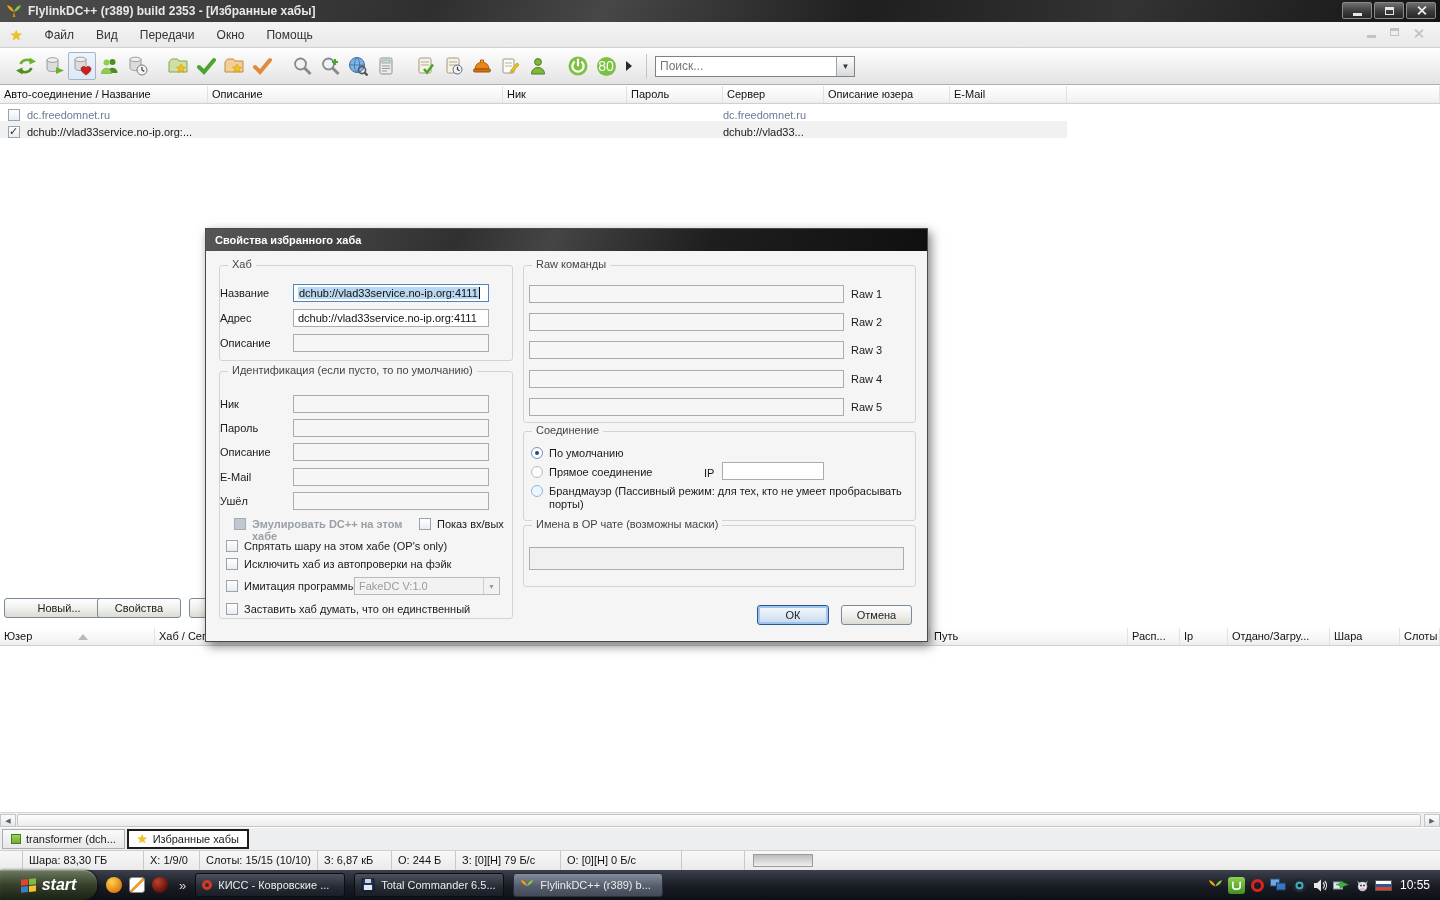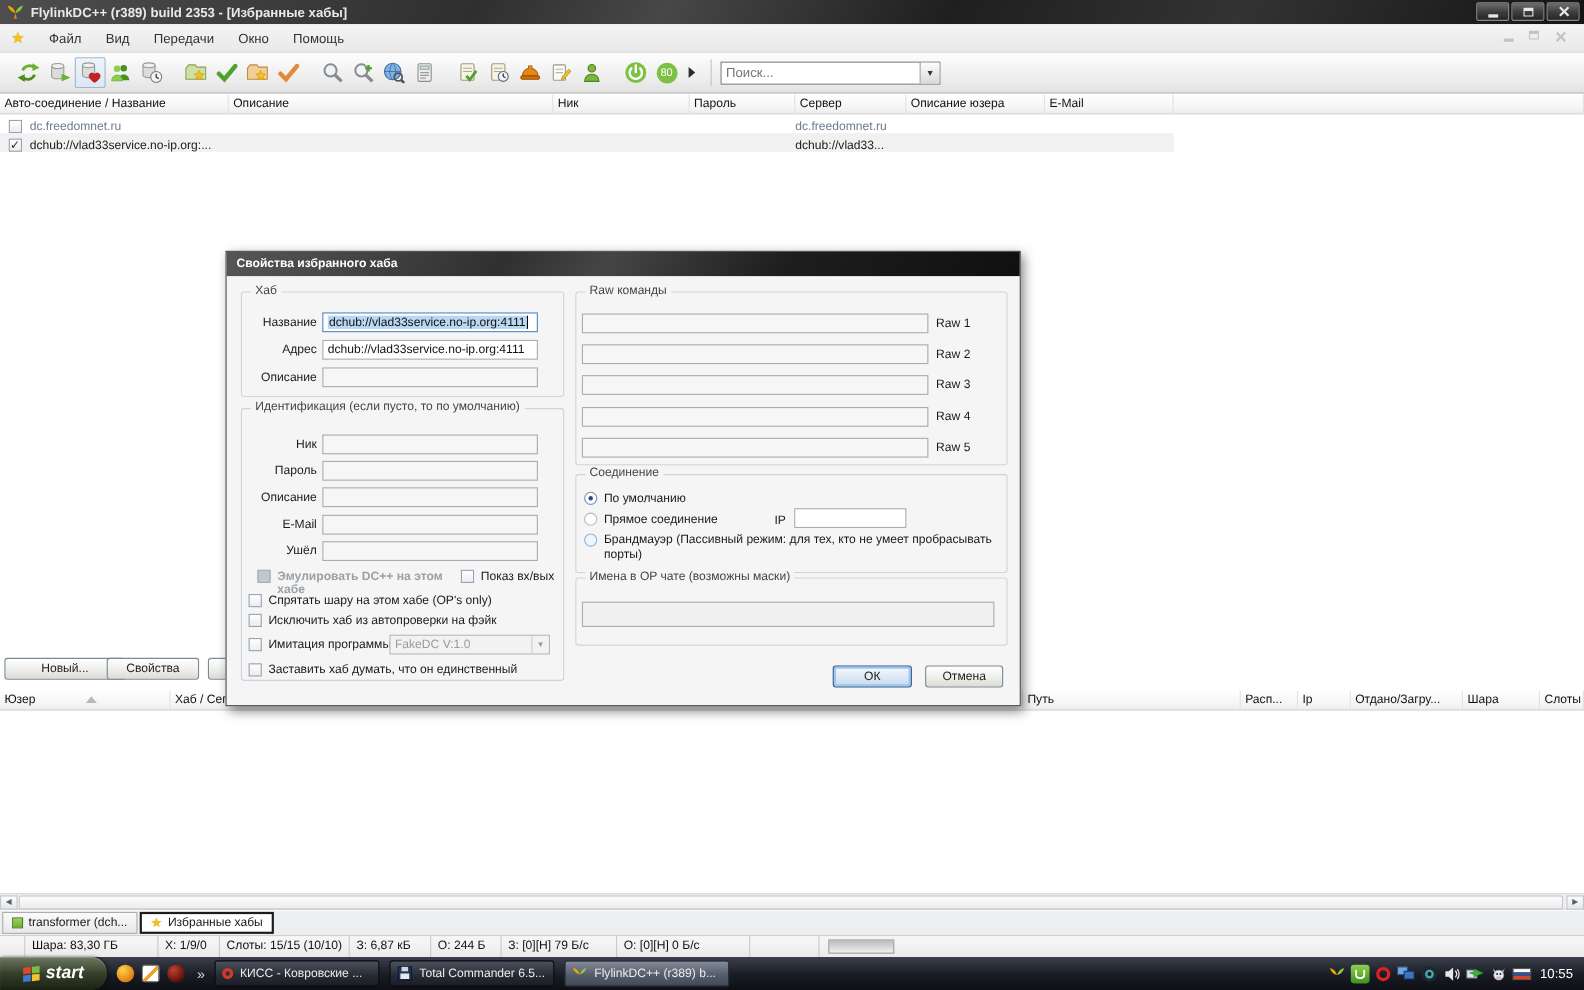--- a/index.html
+++ b/index.html
@@ -102,21 +102,21 @@
   .flag-ru i { flex:1; } .flag-ru i:nth-child(1){background:#fff;} .flag-ru i:nth-child(2){background:#2757a5;} .flag-ru i:nth-child(3){background:#d42; }
   #clock { font-size:12px; margin:0 6px 0 4px; }
 
   
   #dialog { left:205px; top:228px; width:723px; height:414px; background:#f5f5f5; border:1px solid #4a4a4a; box-shadow:3px 4px 10px rgba(0,0,0,.5); z-index:30; }
   #dlg-title { position:absolute; left:0; top:0; width:100%; height:22px;
     background:linear-gradient(115deg,#565656,#303030 35%,#454545 48%,#1e1e1e 70%,#101010);
     color:#fff; font-size:11px; font-weight:bold; display:flex; align-items:center; padding-left:9px; }
   .grp { position:absolute; border:1px solid #cfd4da; border-radius:3px; }
   .grp-lab { position:absolute; top:-8px; left:8px; background:#f5f5f5; padding:0 4px; color:#454545; font-size:11px; }
-  .flabel { position:absolute; text-align:right; color:#1a1a1a; }
+  .flabel { position:absolute; text-align:left; color:#1a1a1a; }
   .xpinput { position:absolute; border:1px solid #a5adb5; background:#fff; font:11px "Liberation Sans",sans-serif; padding:1px 4px; color:#111; }
   .xpinput.dis { background:#f6f6f6; }
   .xpinput.gray { background:#f0f0f0; }
   .selinput { border-color:#4d84c4; display:flex; align-items:center; }
   .seltext { background:#b9d7f0; padding:0 1px; white-space:nowrap; }
   .caret { width:1px; height:12px; background:#000; }
   .cbl { position:absolute; display:flex; align-items:flex-start; gap:6px; }
   .cbl .cbx { margin-left:0; flex:none; }
   .cbl.gray { color:#9aa0a6; }
   .cbx.dis { background:#c2c8cf; border-color:#a6adb5; }
@@ -305,21 +305,21 @@
     </span>
     <span class="tb-gap"></span>
     <span class="tbi">
       <svg width="22" height="22" viewBox="0 0 22 22">
           <circle cx="11" cy="11" r="9.5" fill="#7cc142"></circle>
           <path d="M11 4.5v6" stroke="#fff" stroke-width="2.2" stroke-linecap="round"></path>
           <path d="M7 7.2a5.6 5.6 0 1 0 8 0" fill="none" stroke="#fff" stroke-width="2.2" stroke-linecap="round"></path>
         </svg>
     </span>
     <span class="tbi">
-      <span style="width:19px;height:19px;border-radius:50%;background:#7cc142;color:#fff;font-weight:normal;font-size:10px;display:flex;align-items:center;justify-content:center;">80</span>
+      <span style="width:19px;height:19px;border-radius:50%;background:#7cc142;color:#fff;font-weight:normal;font-size:14px;display:flex;align-items:center;justify-content:center;">80</span>
     </span>
     <span class="tb-chevron"></span>
     <span class="tb-sep"></span>
     <div id="searchbox">
       <input placeholder="Поиск..." style="">
       <span class="drop">▼</span>
     </div>
   </div>
 
   <div id="hubs-header" class="abs lv-header">

